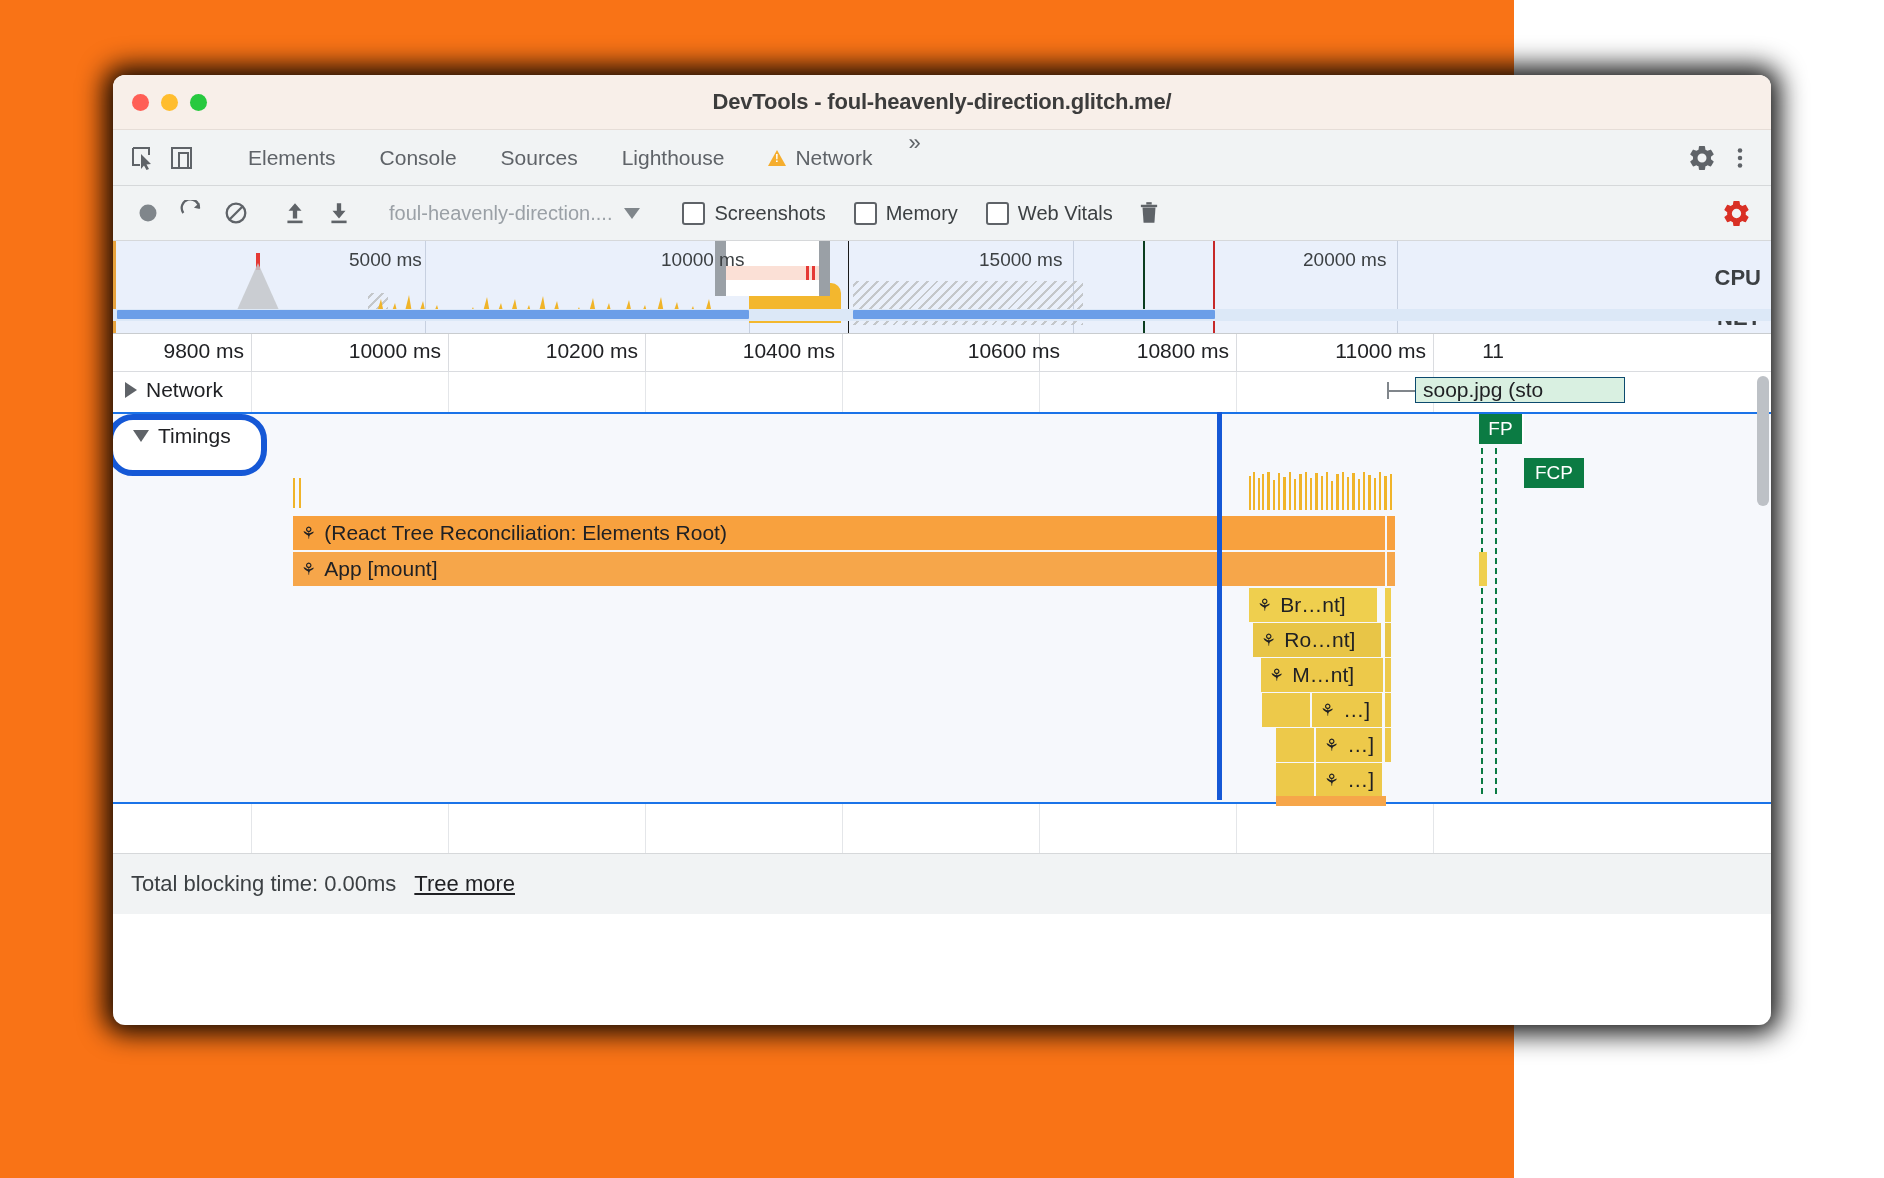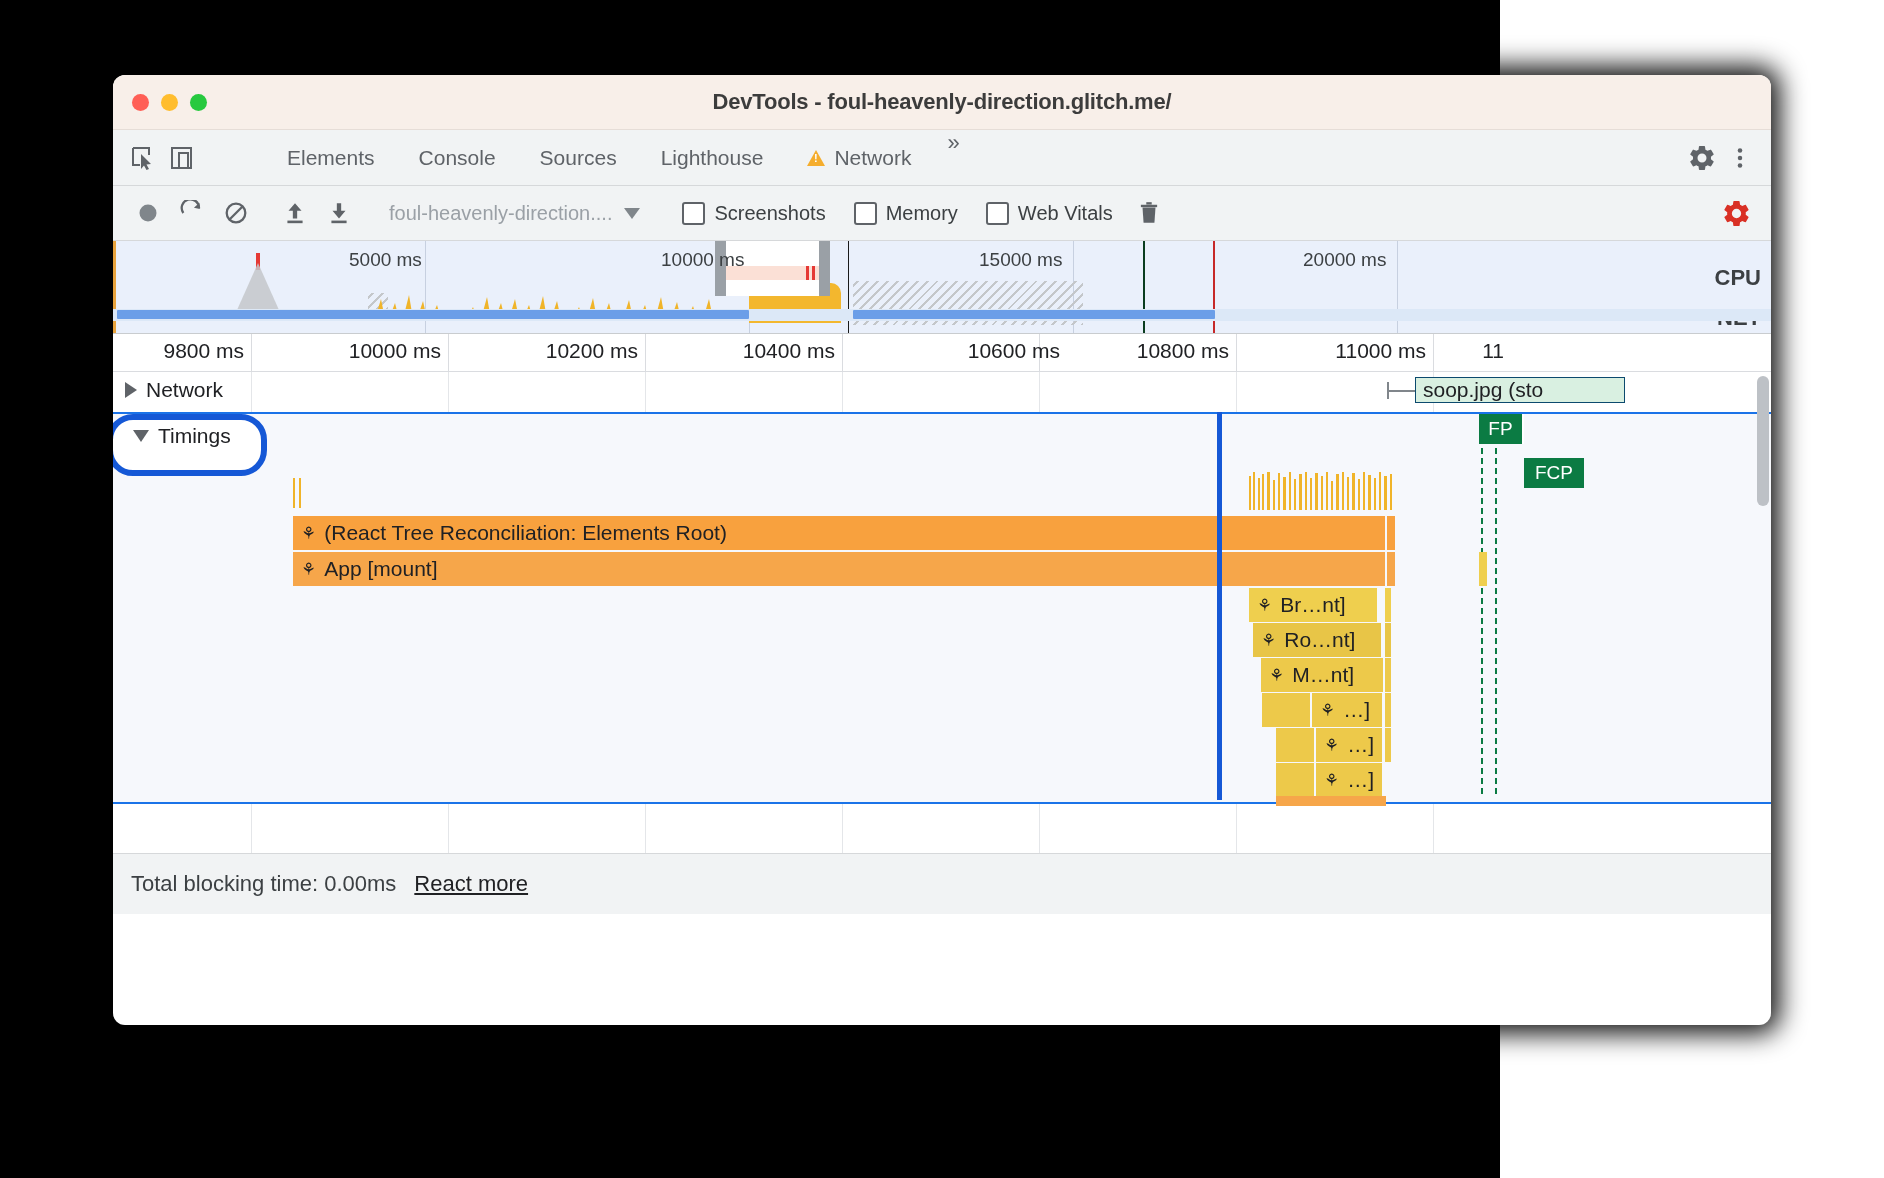--- a/index.html
+++ b/index.html
@@ -8,21 +8,22 @@
     background: #ffffff;
     width: 1884px;
     height: 1178px;
     overflow: hidden;
     font-family: "Liberation Sans", sans-serif;
   }
   #root {
     position: relative;
     width: 1500px;
     height: 1178px;
-    background: #000000;
+    background: #f97316;
+    padding-left: 14px;
   }
   
   .window {
     position: absolute;
     left: 113px;
     top: 75px;
     width: 1658px;
     height: 950px;
     background: #ffffff;
     border-radius: 12px;
@@ -57,21 +58,20 @@
     letter-spacing: -0.2px;
   }
   
   .tabstrip {
     position: relative;
     height: 55px;
     background: #f1f3f4;
     border-bottom: 1px solid #d6d8da;
     display: flex;
     align-items: stretch;
-    gap: 39px;
   }
   .tool-icons {
     display: flex;
     align-items: center;
     gap: 6px;
     padding-left: 12px;
     padding-right: 8px;
   }
   .ticon {
     width: 34px; height: 34px;
@@ -743,17 +743,17 @@
       <div style="position:absolute;left:1272px;top:321px;width:6px;height:34px;background:#edc94a;"></div>
       <div style="position:absolute;left:1272px;top:356px;width:6px;height:34px;background:#edc94a;"></div>
 
       <div class="playhead" style="left:1104px;top:40px;height:388px;"></div>
 
       <div class="scrollbar" style="top:4px;height:130px;"></div>
     </div>
 
     <div class="statusbar">
       <span>Total blocking time: 0.00ms</span>
-      <span class="learn">React more</span>
+      <span class="learn">Tree more</span>
     </div>
 
   </div>
 </div>
 
 </body></html>

